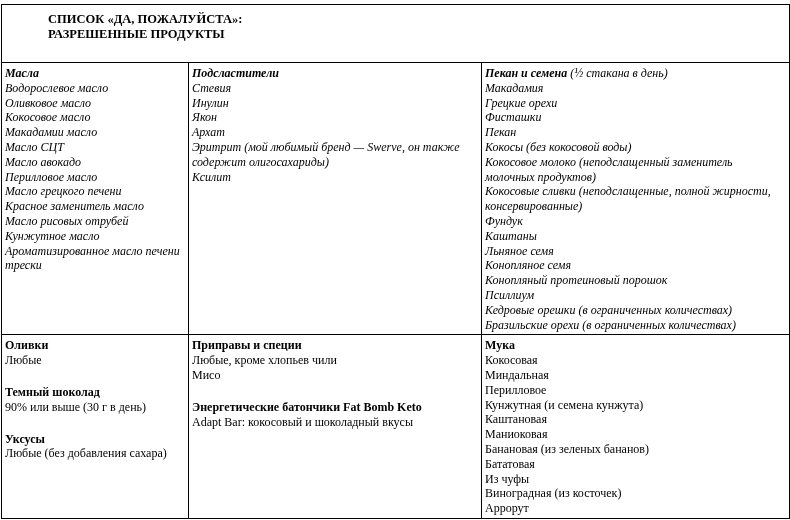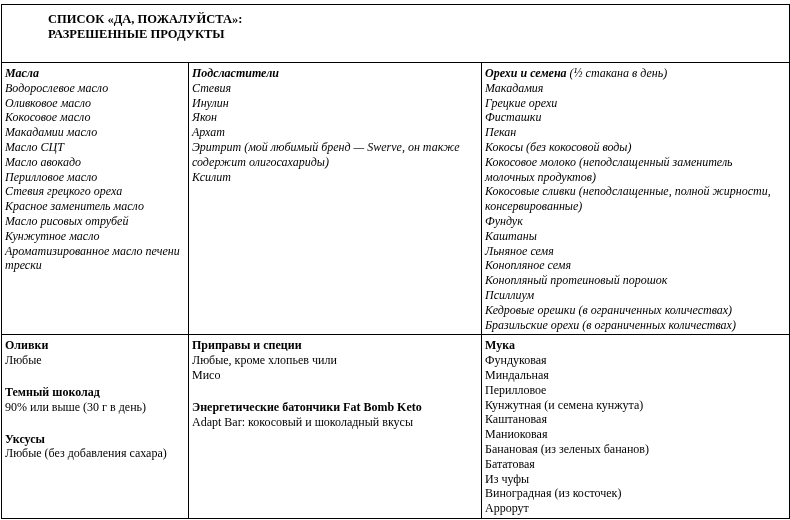--- a/index.html
+++ b/index.html
@@ -48,40 +48,40 @@
     <td>
       <div class="cell-header">Масла</div>
       <div>
             <div>Водорослевое масло</div>
             <div>Оливковое масло</div>
             <div>Кокосовое масло</div>
             <div>Макадамии масло</div>
             <div>Масло СЦТ</div>
             <div>Масло авокадо</div>
             <div>Перилловое масло</div>
-            <div>Стевия грецкого ореха</div>
+            <div>Масло грецкого печени</div>
             <div>Красное заменитель масло</div>
             <div>Масло рисовых отрубей</div>
             <div>Кунжутное масло</div>
             <div>Ароматизированное масло печени трески</div>
           </div>
     </td>
     <td>
       <div class="cell-header">Подсластители</div>
       <div>
             <div>Стевия</div>
             <div>Инулин</div>
             <div>Якон</div>
             <div>Архат</div>
             <div>Эритрит (мой любимый бренд — Swerve, он также содержит олигосахариды)</div>
             <div>Ксилит</div>
           </div>
     </td>
     <td>
-      <div class="cell-header"><span>Орехи и семена</span><span class="hdr-note"> (½ стакана в день)</span></div>
+      <div class="cell-header"><span>Пекан и семена</span><span class="hdr-note"> (½ стакана в день)</span></div>
       <div>
             <div>Макадамия</div>
             <div>Грецкие орехи</div>
             <div>Фисташки</div>
             <div>Пекан</div>
             <div>Кокосы (без кокосовой воды)</div>
             <div>Кокосовое молоко (неподслащенный заменитель молочных продуктов)</div>
             <div>Кокосовые сливки (неподслащенные, полной жирности, консервированные)</div>
             <div>Фундук</div>
             <div>Каштаны</div>
@@ -127,21 +127,21 @@
       <div class="group group-spaced">
         <div class="cell-header">Энергетические батончики Fat Bomb Keto</div>
         <div>
               <div>Adapt Bar: кокосовый и шоколадный вкусы</div>
             </div>
       </div>
     </td>
     <td>
       <div class="cell-header">Мука</div>
       <div>
-            <div>Фундуковая</div>
+            <div>Кокосовая</div>
             <div>Миндальная</div>
             <div>Перилловое</div>
             <div>Кунжутная (и семена кунжута)</div>
             <div>Каштановая</div>
             <div>Маниоковая</div>
             <div>Банановая (из зеленых бананов)</div>
             <div>Бататовая</div>
             <div>Из чуфы</div>
             <div>Виноградная (из косточек)</div>
             <div>Аррорут</div>

